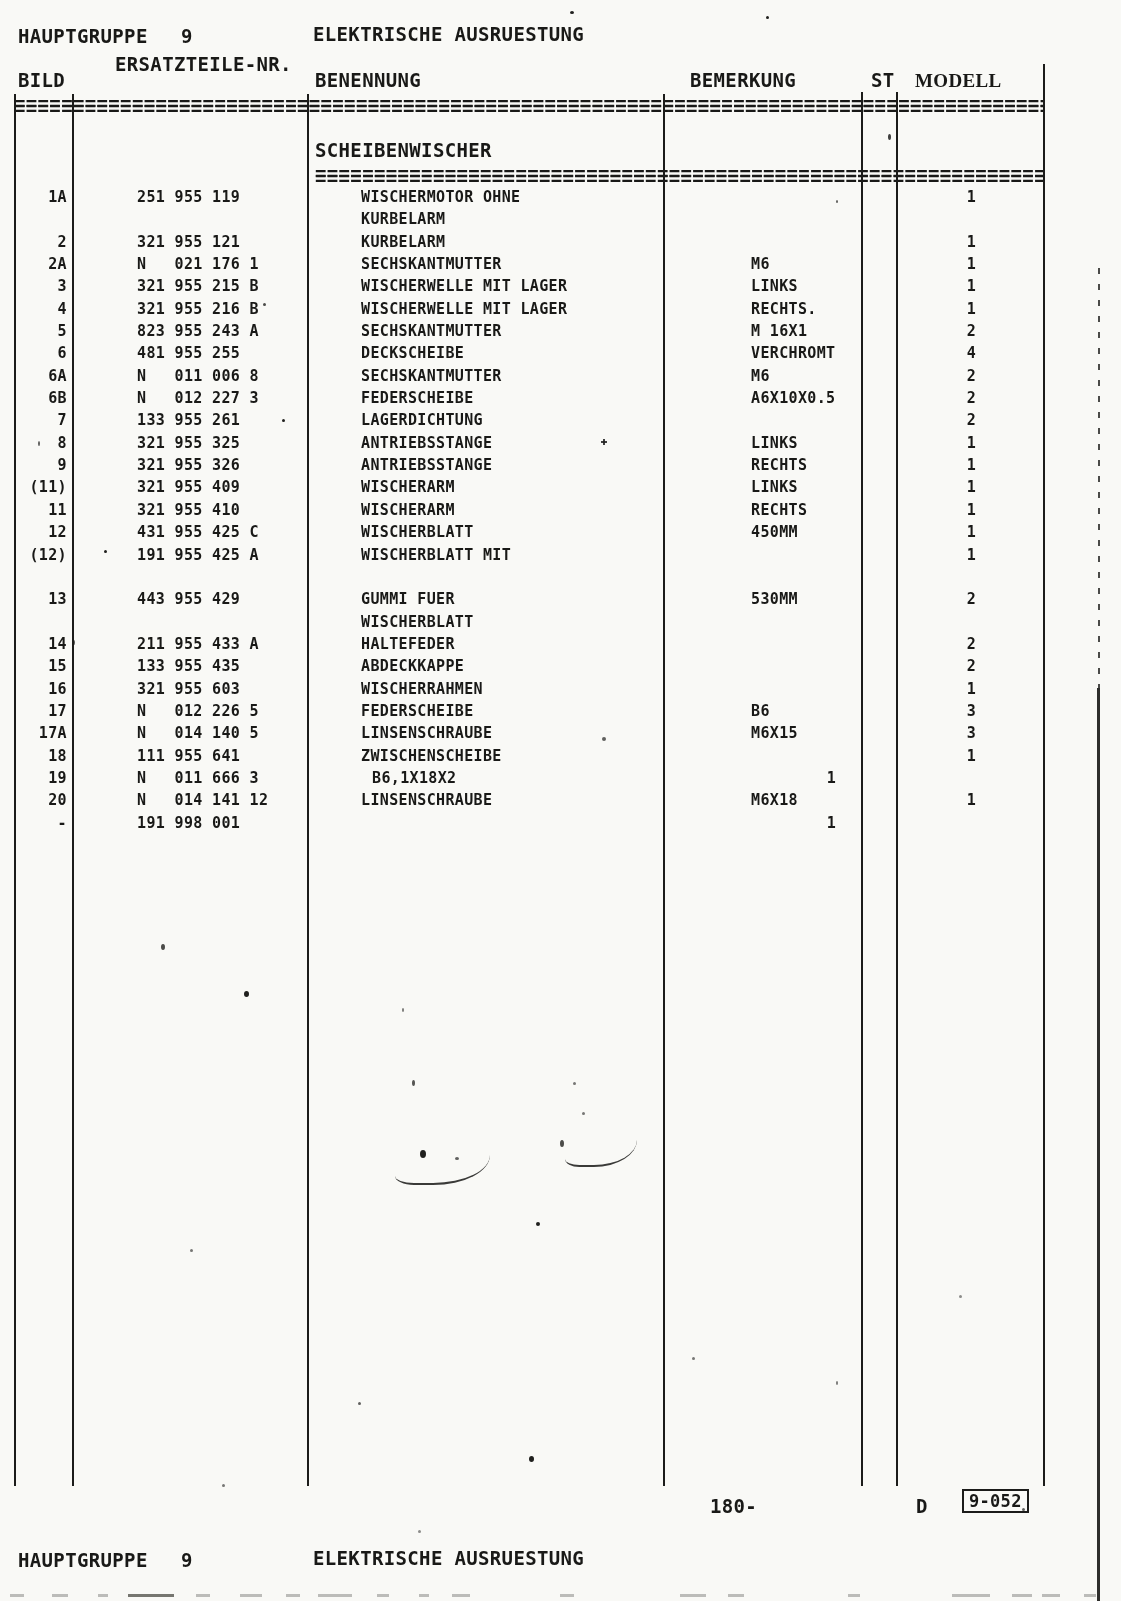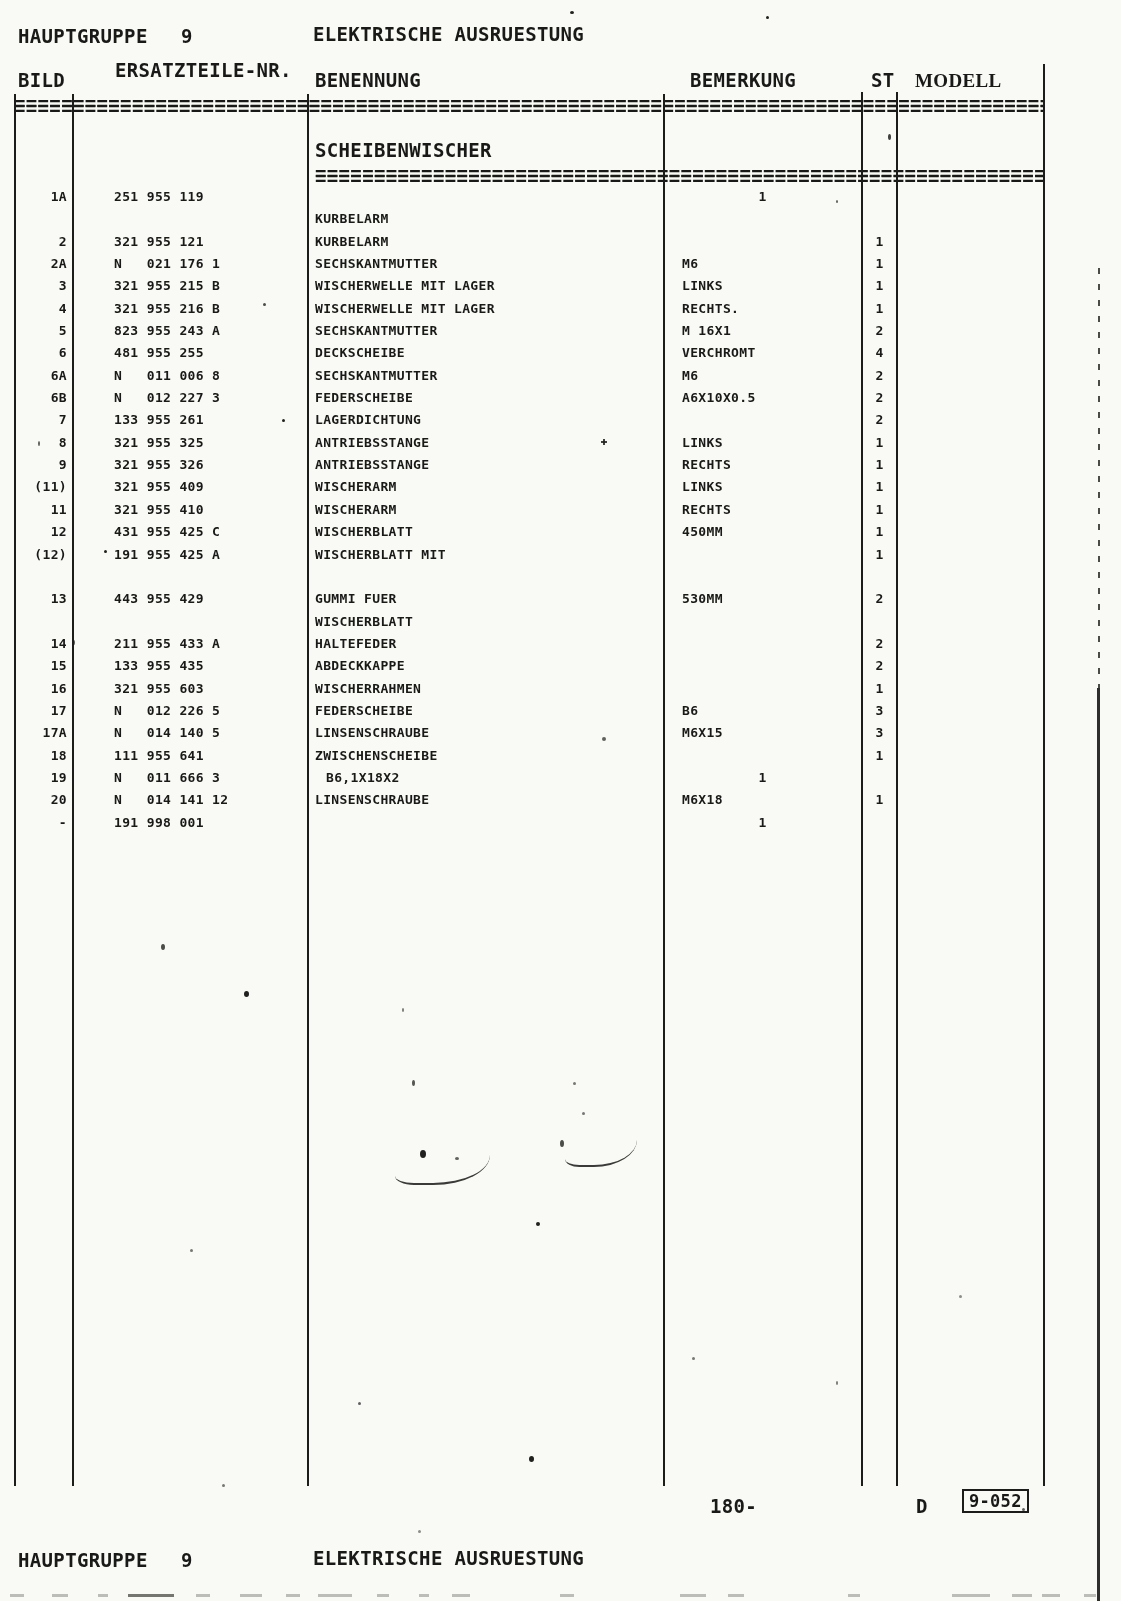--- a/index.html
+++ b/index.html
@@ -5,21 +5,21 @@
   html,body{margin:0;padding:0;background:#e8e8e6;}
   .page{
     position:relative;width:1121px;height:1601px;background:#f9f9f6;
     font-family:"DejaVu Sans Mono","Liberation Mono",monospace;
     font-weight:700;color:#191917;overflow:hidden;
   }
   .t{position:absolute;font-size:19px;line-height:19px;letter-spacing:.35px;white-space:pre;}
   .divline{position:absolute;font-size:19px;line-height:19px;letter-spacing:.35px;white-space:pre;overflow:hidden;height:19px;}
   .vline{position:absolute;width:2px;background:#1c1c1a;}
   .rows{position:absolute;left:14px;top:186px;width:1030px;}
-  .row{display:grid;grid-template-columns:58px 235px 356px 199px 35px 147px;height:22.35px;line-height:22.35px;font-size:13px;letter-spacing:.35px;white-space:pre;}
+  .row{display:grid;grid-template-columns:58px 235px 356px 199px 35px 147px;height:22.35px;line-height:22.35px;font-size:15px;letter-spacing:.35px;white-space:pre;gap:23px;}
   .c{overflow:visible;}
   .cell-bild{text-align:right;padding-right:5px;}
   .cell-ersatzteile-nr{padding-left:42px;}
   .cell-benennung{padding-left:8px;}
   .cell-bemerkung{padding-left:19px;}
   .cell-st{text-align:center;}
   .codebox{position:absolute;border:2px solid #1c1c1a;padding:2px 5px 1px 5px;font-size:17px;line-height:17px;letter-spacing:.3px;}
   .sp{position:absolute;background:#20201e;border-radius:50%;}
   .curve{position:absolute;border:none;border-bottom:2px solid #3a3a38;border-radius:0 0 60% 20%/0 0 100% 30%;background:transparent;}
   .fm{position:absolute;top:1594px;height:3px;background:#8a8a86;opacity:.55;}
@@ -29,21 +29,21 @@
 </head>
 <body>
 
 <div class="page">
 
   <span class="t" style="left:18px;top:27px;">HAUPTGRUPPE</span>
   <span class="t" style="left:181px;top:27px;">9</span>
   <span class="t" style="left:313px;top:25px;">ELEKTRISCHE AUSRUESTUNG</span>
 
   <span class="t" style="left:18px;top:71px;">BILD</span>
-  <span class="t" style="left:115px;top:61px;">ERSATZTEILE-NR.</span>
+  <span class="t" style="left:115px;top:55px;">ERSATZTEILE-NR.</span>
   <span class="t" style="left:315px;top:71px;">BENENNUNG</span>
   <span class="t" style="left:690px;top:71px;">BEMERKUNG</span>
   <span class="t" style="left:871px;top:71px;">ST</span>
   <span class="t" style="left:915px;top:71px;font-family:Liberation Serif, serif;">MODELL</span>
 
   <span class="divline" style="left:14px;top:94px;width:1030px;">==========================================================================================</span>
   <span class="divline" style="left:14px;top:99px;width:1030px;">==========================================================================================</span>
 
   <span class="t" style="left:315px;top:141px;">SCHEIBENWISCHER</span>
   <span class="divline" style="left:315px;top:164px;width:729px;">================================================================</span>
@@ -51,21 +51,21 @@
 
   <div class="vline" style="left:14px;top:94px;height:1392px;"></div>
   <div class="vline" style="left:72px;top:94px;height:1392px;"></div>
   <div class="vline" style="left:307px;top:94px;height:1392px;"></div>
   <div class="vline" style="left:663px;top:94px;height:1392px;"></div>
   <div class="vline" style="left:861px;top:92px;height:1394px;"></div>
   <div class="vline" style="left:896px;top:92px;height:1394px;"></div>
   <div class="vline" style="left:1043px;top:64px;height:1422px;"></div>
 
   <div class="rows">
-      <div class="row"><span class="c cell-bild">1A</span><span class="c cell-ersatzteile-nr">251 955 119</span><span class="c cell-bemerkung"></span><span class="c cell-st">1</span><span class="c cell-modell"></span></div>
+      <div class="row"><span class="c cell-bild">1A</span><span class="c cell-ersatzteile-nr">251 955 119</span><span class="c cell-benennung">WISCHERMOTOR OHNE</span><span class="c cell-bemerkung"></span><span class="c cell-st">1</span><span class="c cell-modell"></span></div>
       <div class="row"><span class="c cell-bild"></span><span class="c cell-ersatzteile-nr"></span><span class="c cell-benennung">KURBELARM</span><span class="c cell-bemerkung"></span><span class="c cell-st"></span><span class="c cell-modell"></span></div>
       <div class="row"><span class="c cell-bild">2</span><span class="c cell-ersatzteile-nr">321 955 121</span><span class="c cell-benennung">KURBELARM</span><span class="c cell-bemerkung"></span><span class="c cell-st">1</span><span class="c cell-modell"></span></div>
       <div class="row"><span class="c cell-bild">2A</span><span class="c cell-ersatzteile-nr">N   021 176 1</span><span class="c cell-benennung">SECHSKANTMUTTER</span><span class="c cell-bemerkung">M6</span><span class="c cell-st">1</span><span class="c cell-modell"></span></div>
       <div class="row"><span class="c cell-bild">3</span><span class="c cell-ersatzteile-nr">321 955 215 B</span><span class="c cell-benennung">WISCHERWELLE MIT LAGER</span><span class="c cell-bemerkung">LINKS</span><span class="c cell-st">1</span><span class="c cell-modell"></span></div>
       <div class="row"><span class="c cell-bild">4</span><span class="c cell-ersatzteile-nr">321 955 216 B</span><span class="c cell-benennung">WISCHERWELLE MIT LAGER</span><span class="c cell-bemerkung">RECHTS.</span><span class="c cell-st">1</span><span class="c cell-modell"></span></div>
       <div class="row"><span class="c cell-bild">5</span><span class="c cell-ersatzteile-nr">823 955 243 A</span><span class="c cell-benennung">SECHSKANTMUTTER</span><span class="c cell-bemerkung">M 16X1</span><span class="c cell-st">2</span><span class="c cell-modell"></span></div>
       <div class="row"><span class="c cell-bild">6</span><span class="c cell-ersatzteile-nr">481 955 255</span><span class="c cell-benennung">DECKSCHEIBE</span><span class="c cell-bemerkung">VERCHROMT</span><span class="c cell-st">4</span><span class="c cell-modell"></span></div>
       <div class="row"><span class="c cell-bild">6A</span><span class="c cell-ersatzteile-nr">N   011 006 8</span><span class="c cell-benennung">SECHSKANTMUTTER</span><span class="c cell-bemerkung">M6</span><span class="c cell-st">2</span><span class="c cell-modell"></span></div>
       <div class="row"><span class="c cell-bild">6B</span><span class="c cell-ersatzteile-nr">N   012 227 3</span><span class="c cell-benennung">FEDERSCHEIBE</span><span class="c cell-bemerkung">A6X10X0.5</span><span class="c cell-st">2</span><span class="c cell-modell"></span></div>
       <div class="row"><span class="c cell-bild">7</span><span class="c cell-ersatzteile-nr">133 955 261</span><span class="c cell-benennung">LAGERDICHTUNG</span><span class="c cell-bemerkung"></span><span class="c cell-st">2</span><span class="c cell-modell"></span></div>

